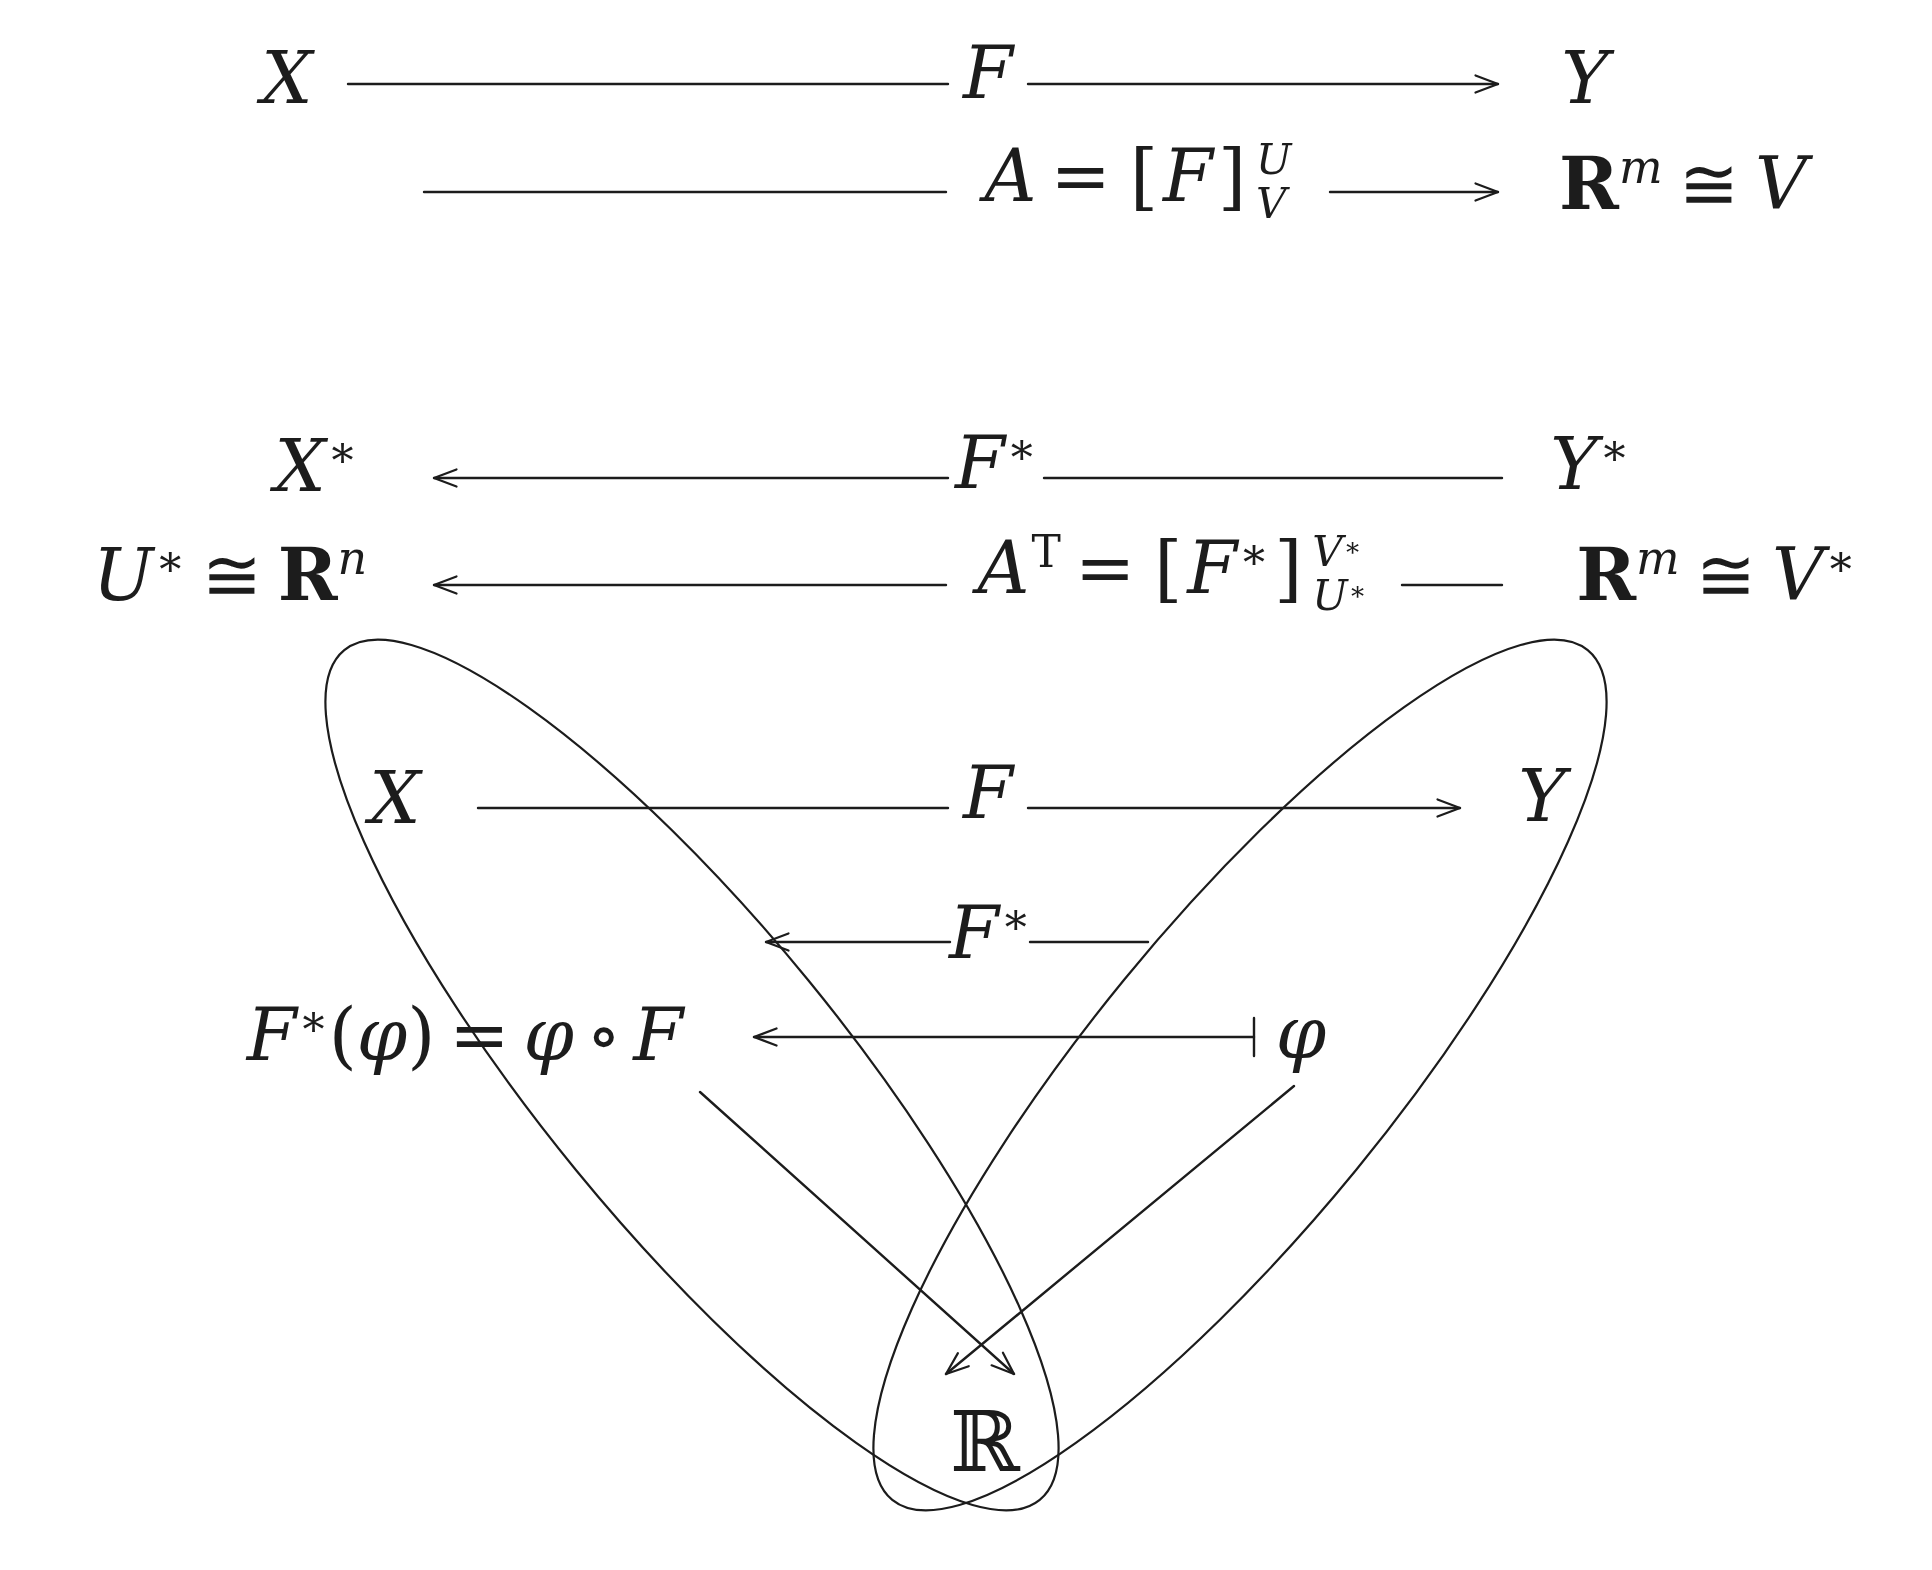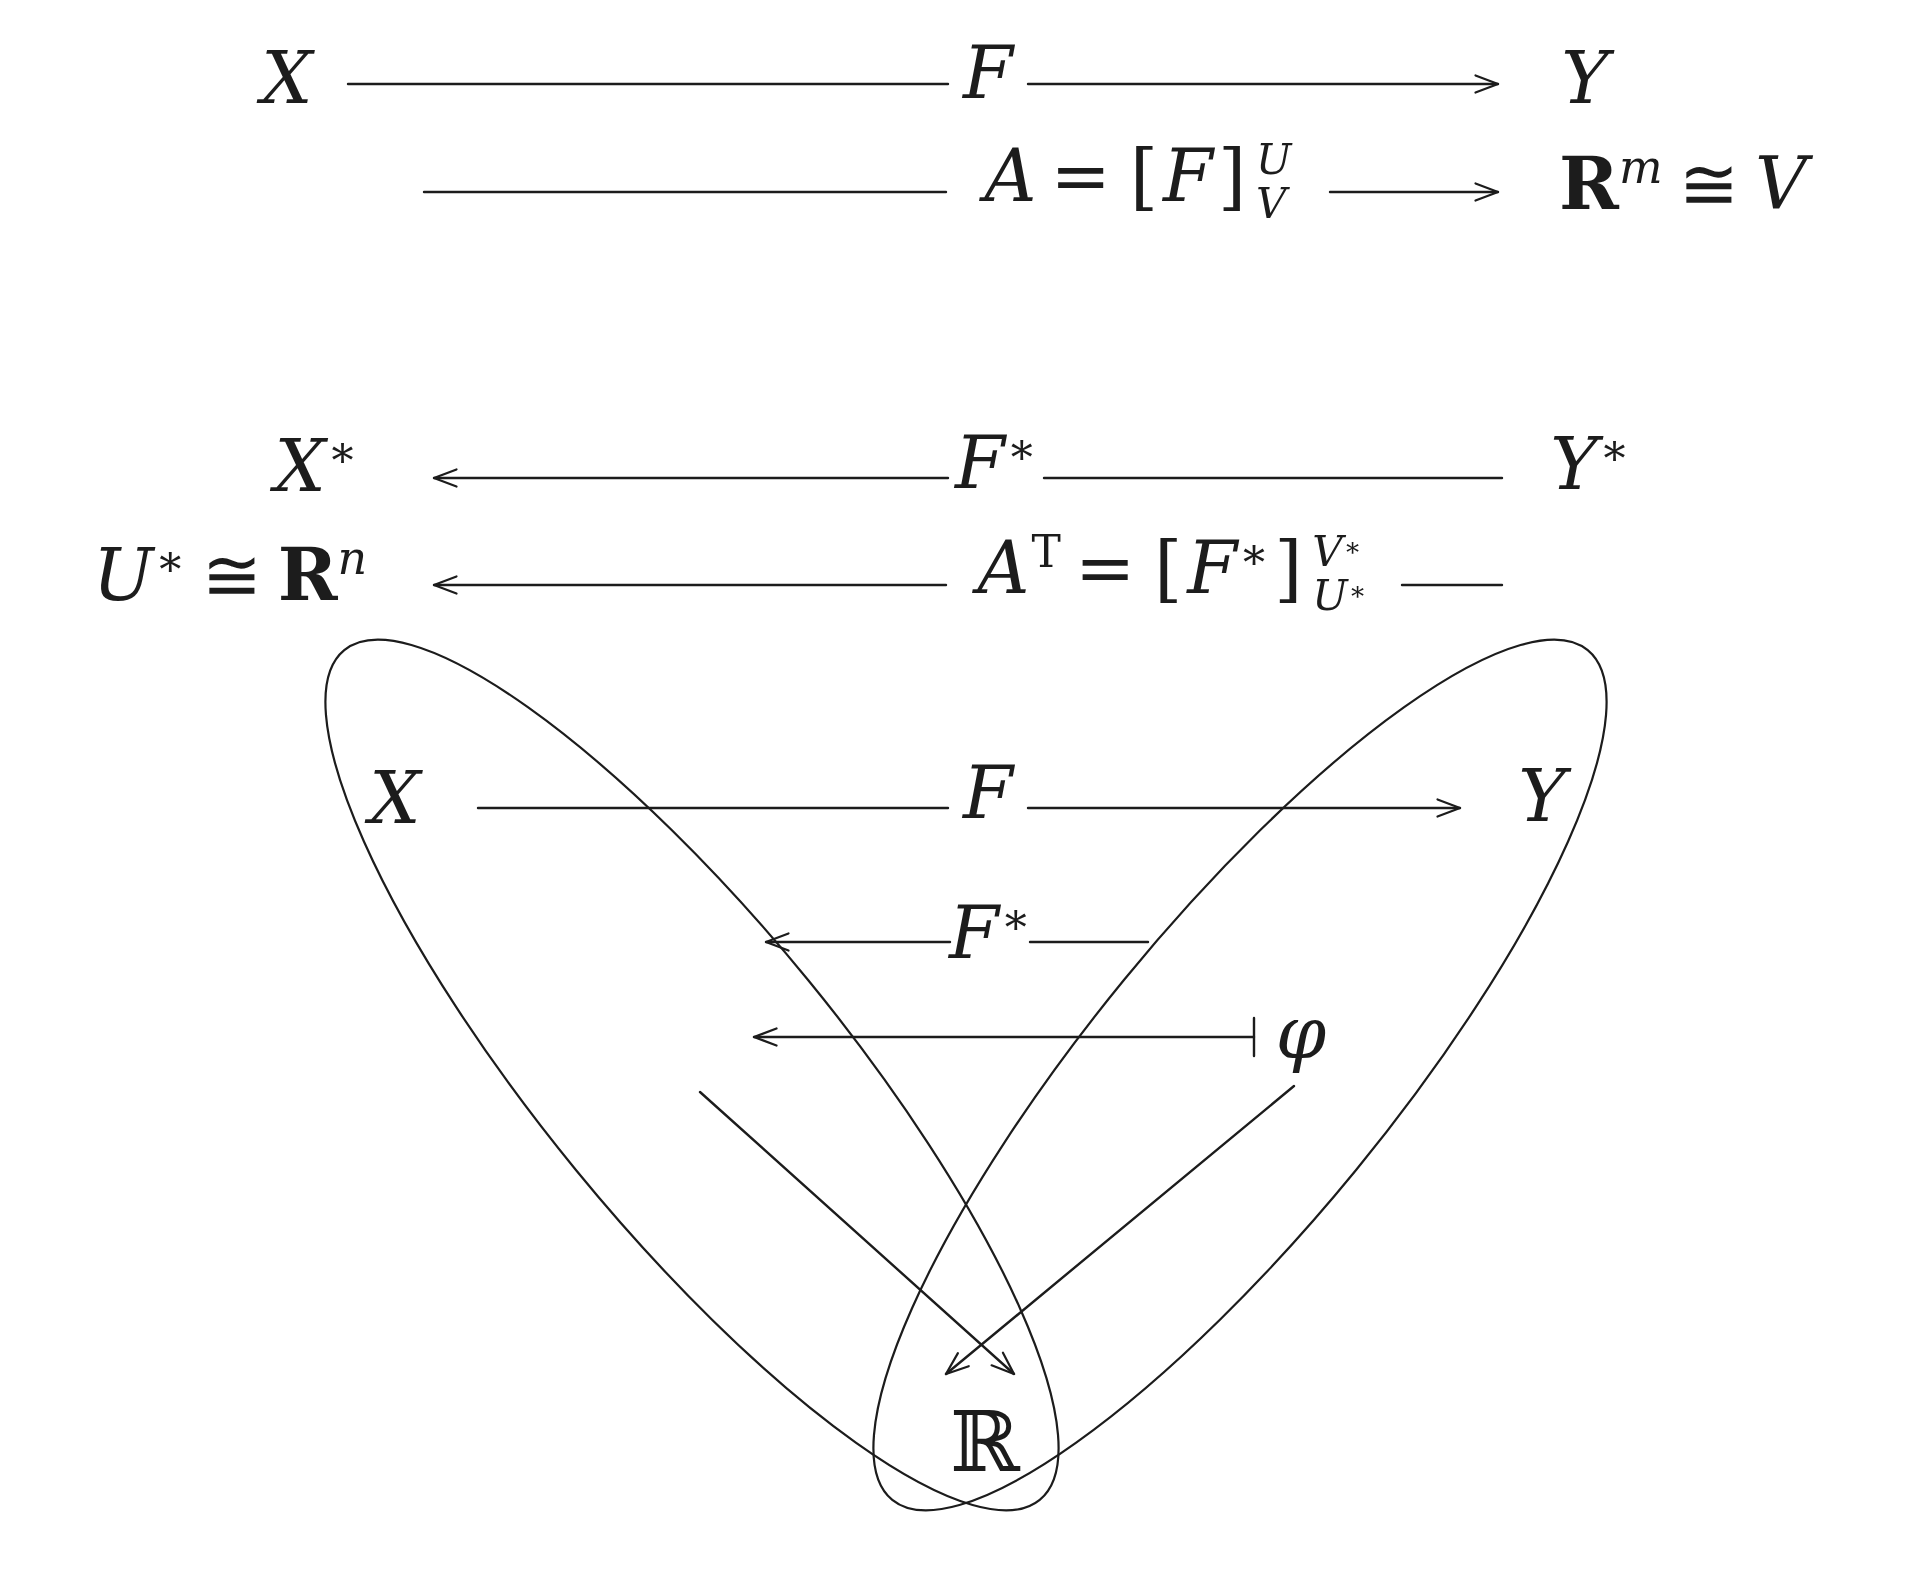--- a/index.html
+++ b/index.html
@@ -108,34 +108,40 @@
 
   <div class="mlabel" style="left:1172px;top:574px">
     <span class="it">A</span><span class="supT">T</span><span class="eq">=</span><span class="brk">[</span><span class="it">F</span><span class="star">∗</span><span class="brk">]</span><span class="ss">
         <span class="ssrow"><span>V</span><span class="ssstar">∗</span></span>
         <span class="ssrow"><span>U</span><span class="ssstar">∗</span></span>
       </span>
   </div>
   <div class="mlabel" style="left:230px;top:575px">
     <span class="it">U</span><span class="star">∗</span><span class="iso">≅</span><span class="bf">R</span><span class="exp">n</span>
   </div>
+  <div class="mlabel" style="left:1716px;top:575px">
+    <span class="bf">R</span><span class="exp">m</span><span class="iso">≅</span><span class="it">V</span><span class="star">∗</span>
+  </div>
 
   <div class="mlabel" style="left:395px;top:798px">
     <span class="it">X</span>
   </div>
   <div class="mlabel" style="left:988px;top:793px">
     <span class="it">F</span>
   </div>
   <div class="mlabel" style="left:1542px;top:796px">
     <span class="it">Y</span>
   </div>
   <div class="mlabel" style="left:990px;top:933px">
     <span class="it">F</span><span class="star">∗</span>
   </div>
 
+  <div class="mlabel" style="left:465px;top:1035px">
+    <span class="it">F</span><span class="star">∗</span><span class="rm">(</span><span class="it">φ</span><span class="rm">)</span><span class="eq">=</span><span class="it">φ</span><span class="comp">∘</span><span class="it">F</span>
+  </div>
   <div class="mlabel" style="left:1301px;top:1033px">
     <span class="it">φ</span>
   </div>
   <div class="mlabel" style="left:985px;top:1442px">
     <span class="reals">ℝ</span>
   </div>
 
 </div>
 
 </body></html>

